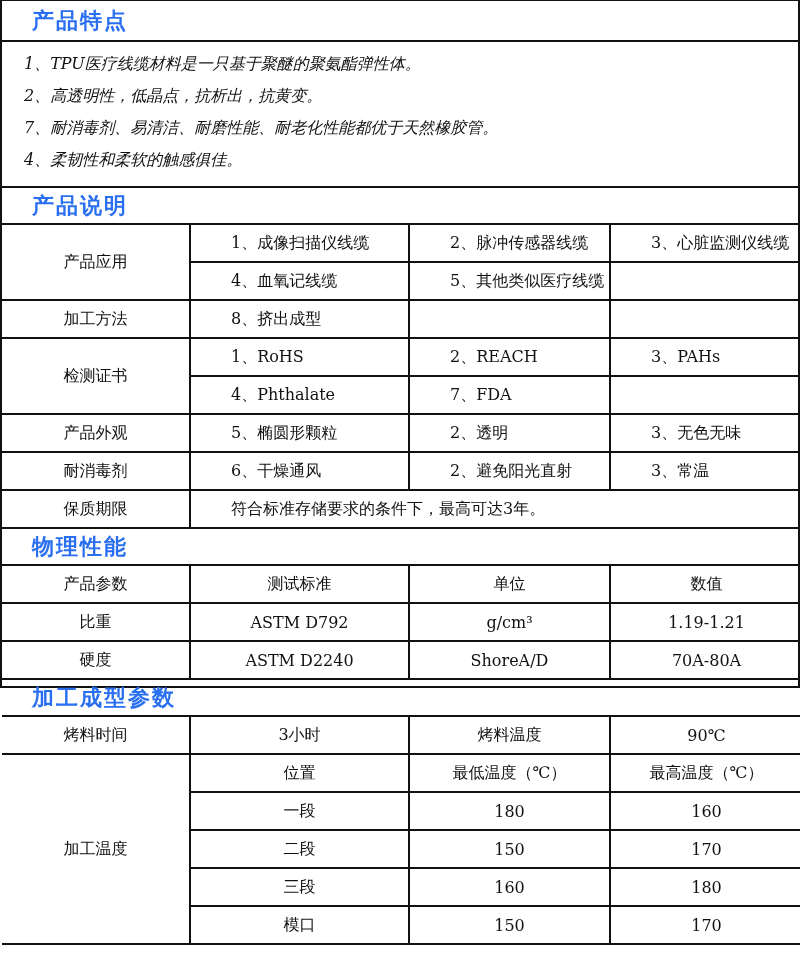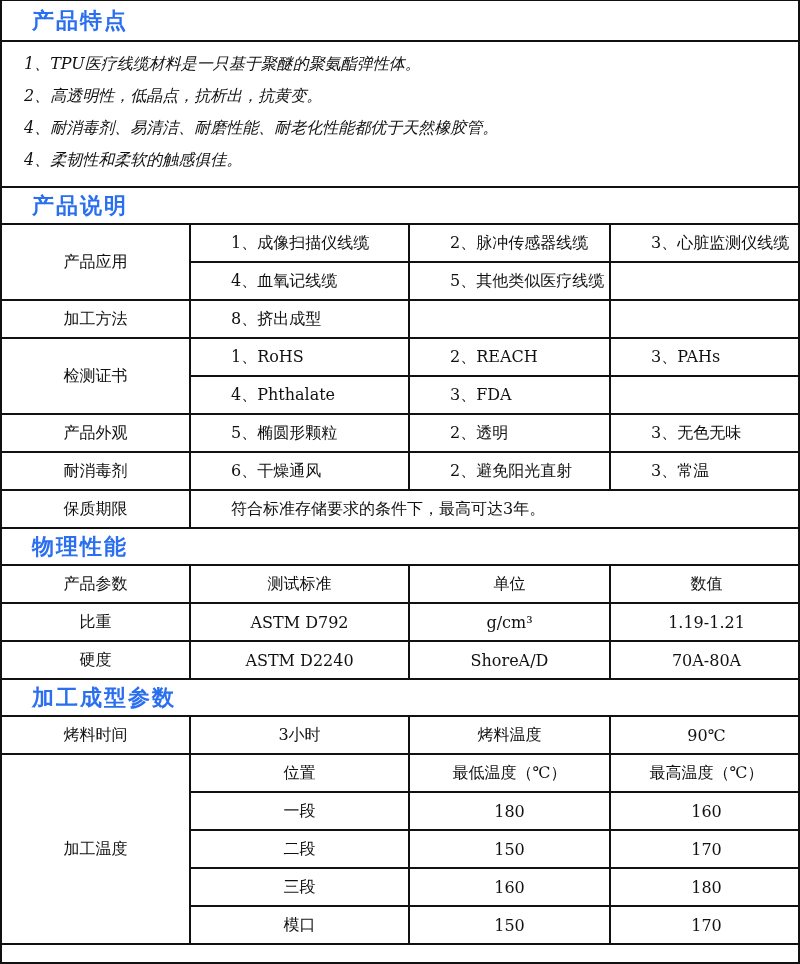--- a/index.html
+++ b/index.html
@@ -1,18 +1,18 @@
 <!DOCTYPE html>
 <html><head>
   <meta charset="utf-8">
   <style>
     * { box-sizing: border-box; margin: 0; padding: 0; }
     html, body { width: 800px; height: 964px; background: #ffffff; overflow: hidden; }
     body { font-family: "DejaVu Serif", "Liberation Serif", serif; color: #111; }
-    .page { position: relative; width: 800px; height: 964px; border: 2px solid #111; border-top: 1px solid #111; }
+    .page { position: relative; width: 800px; height: 688px; border: 2px solid #111; border-top: 1px solid #111; }
     table { border-collapse: collapse; width: 100%; table-layout: fixed; }
     td { border: 2px solid #111; font-size: 16px; height: 38px; padding: 0 14px; vertical-align: middle; white-space: nowrap; overflow: hidden; }
     .sec-head td { height: 37px; padding: 0 30px; font-family: "DejaVu Sans", "Liberation Sans", sans-serif; font-size: 22px; font-weight: bold; color: #2a6ff0; letter-spacing: 2px; border-left: none; border-right: none; }
     .first-head td { border-top: none; height: 40px; }
     .c { text-align: center; }
     .l { text-align: left; padding-left: 40px; }
     .feat td { padding: 6px 22px 10px 22px; height: auto; border-left: none; border-right: none; }
     .feat p { font-size: 16px; line-height: 32px; font-style: italic; }
     table td:first-child { border-left: none; }
     table td:last-child { border-right: none; }
@@ -30,21 +30,21 @@
   </colgroup>
 
   <tbody>
         <tr class="sec-head first-head">
     <td colspan="4">产品特点</td>
   </tr>
   <tr class="feat">
     <td colspan="4">
       <p>1、TPU医疗线缆材料是一只基于聚醚的聚氨酯弹性体。</p>
       <p>2、高透明性，低晶点，抗析出，抗黄变。</p>
-      <p>4、耐消毒剂、易清洁、耐磨性能、耐老化性能都优于天然橡胶管。</p>
+      <p>7、耐消毒剂、易清洁、耐磨性能、耐老化性能都优于天然橡胶管。</p>
       <p>4、柔韧性和柔软的触感俱佳。</p>
     </td>
   </tr>
 
   <tr class="sec-head">
     <td colspan="4">产品说明</td>
   </tr>
   <tr>
     <td rowspan="2" class="c">产品应用</td>
     <td class="l">1、成像扫描仪线缆</td>
@@ -63,21 +63,21 @@
     <td class="l"></td>
   </tr>
   <tr>
     <td rowspan="2" class="c">检测证书</td>
     <td class="l">1、RoHS</td>
     <td class="l">2、REACH</td>
     <td class="l">3、PAHs</td>
   </tr>
   <tr>
     <td class="l">4、Phthalate</td>
-    <td class="l">3、FDA</td>
+    <td class="l">7、FDA</td>
     <td class="l"></td>
   </tr>
   <tr>
     <td class="c">产品外观</td>
     <td class="l">5、椭圆形颗粒</td>
     <td class="l">2、透明</td>
     <td class="l">3、无色无味</td>
   </tr>
   <tr>
     <td class="c">耐消毒剂</td>

